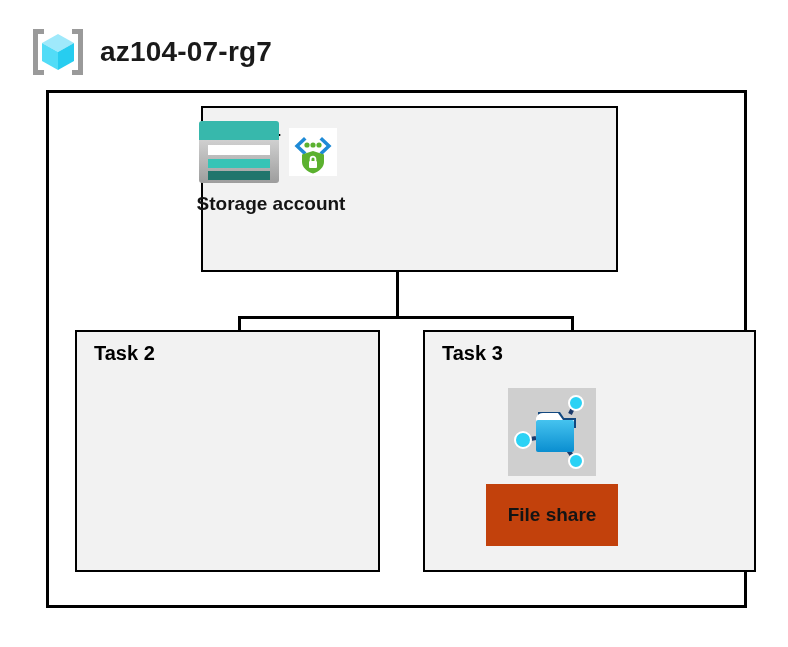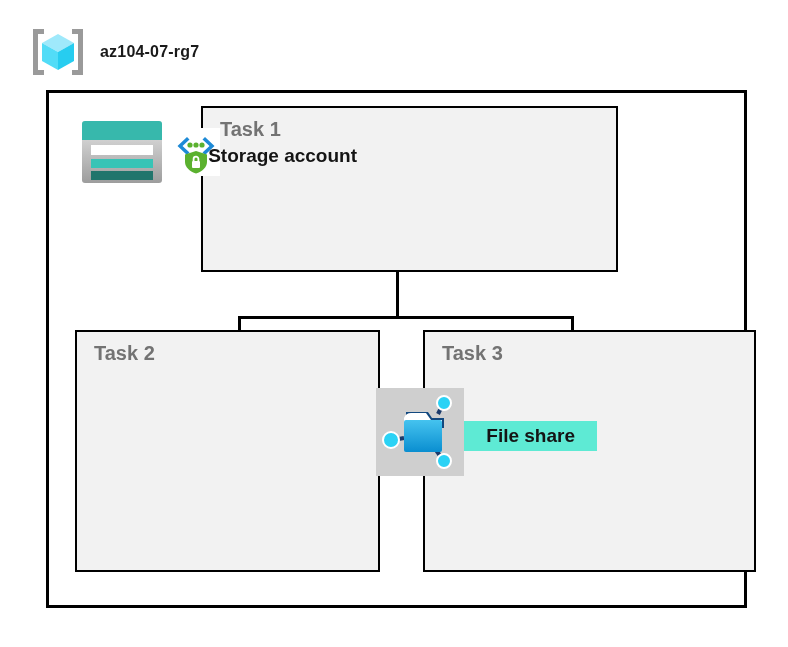--- a/index.html
+++ b/index.html
@@ -24,21 +24,21 @@
     display: flex;
     align-items: center;
     gap: 14px;
   }
   #rg-icon {
     width: 56px;
     height: 52px;
     display: block;
   }
   #rg-title {
-    font-size: 16px;
+    font-size: 28px;
     font-weight: bold;
     color: #1a1a1a;
     letter-spacing: 0.2px;
     white-space: nowrap;
   }
 
   
   #rg-container {
     position: absolute;
     left: 46px;
@@ -60,42 +60,41 @@
   #task1-box { left: 152px; top: 13px;  width: 417px; height: 166px; }
   #task2-box { left: 26px;  top: 237px; width: 305px; height: 242px; }
   #task3-box { left: 374px; top: 237px; width: 333px; height: 242px; }
 
   .task-label {
     position: absolute;
     left: 17px;
     top: 10px;
     font-size: 20px;
     font-weight: bold;
-    color: #737373;
+    color: #000000;
     white-space: nowrap;
   }
 
   
   .node {
     position: absolute;
     display: flex;
-    flex-direction: row;
-    align-items: center;
-    justify-content: flex-end;
+    flex-direction: column;
+    align-items: center;
   }
   .node-caption {
     font-size: 19px;
     font-weight: bold;
     color: #141414;
     white-space: nowrap;
     margin-top: 8px;
   }
   .caption-plate {
-    background: #5eead4;
-    padding: 4px 22px;
+    background: #c2410c;
+    padding: 20px 22px;
   }
   .icon-plate {
     background: #cfcfcf;
     padding: 4px;
     display: flex;
     align-items: center;
     justify-content: center;
   }
 
   

